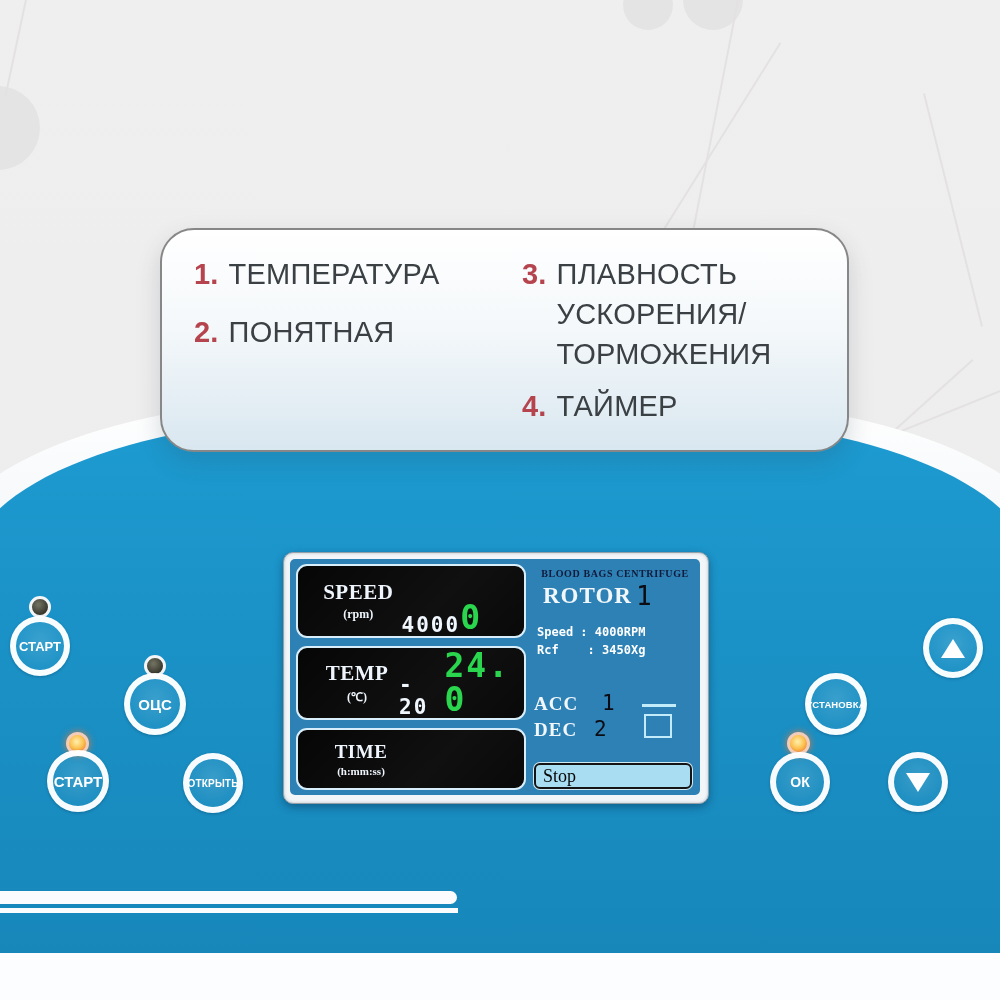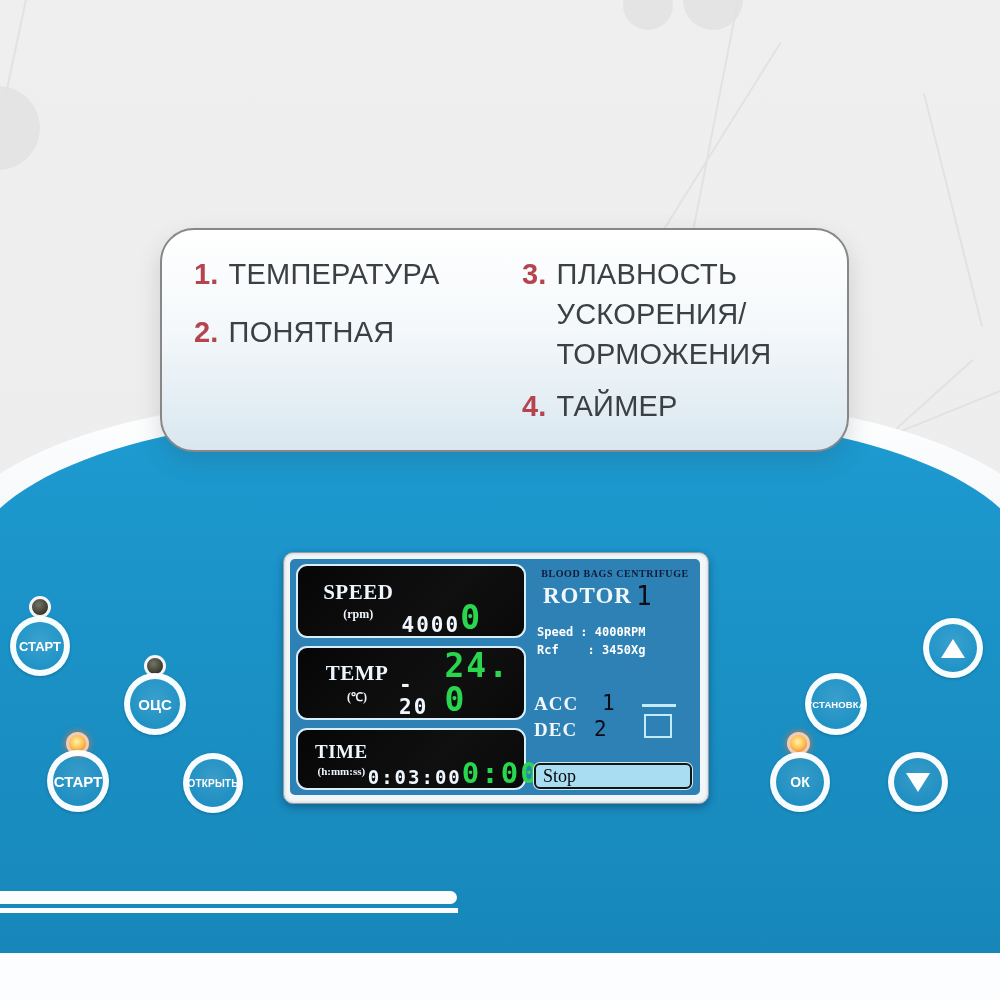--- a/index.html
+++ b/index.html
@@ -175,24 +175,20 @@
           <div class="lcd-set" style="padding-right:16px;">- 20</div>
           <div class="lcd-cur">24. 0</div>
         </div>
       </div>
 
       <div class="lcd-box" style="top:169px;height:62px;">
         <div class="lcd-label">
           <div class="lcd-name" style="font-size:19px;">TIME</div>
           <div class="lcd-unit" style="font-size:11px;">(h:mm:ss)</div>
         </div>
-        <div class="lcd-values">
-          <div class="lcd-set" style="font-size:19px;">0:03:00</div>
-          <div class="lcd-cur" style="font-size:29px;">0:00:00</div>
-        </div>
       </div>
 
       <div class="screen-info">
         <div class="info-title">BLOOD BAGS CENTRIFUGE</div>
         <div class="rotor-label">ROTOR</div>
         <div class="rotor-value">1</div>
         <div class="mono-line" style="top:66px;">Speed : 4000RPM</div>
         <div class="mono-line" style="top:84px;">Rcf    : 3450Xg</div>
         <div class="accdec-label" style="top:134px;">ACC</div>
         <div class="accdec-value" style="left:72px;top:132px;">1</div>

